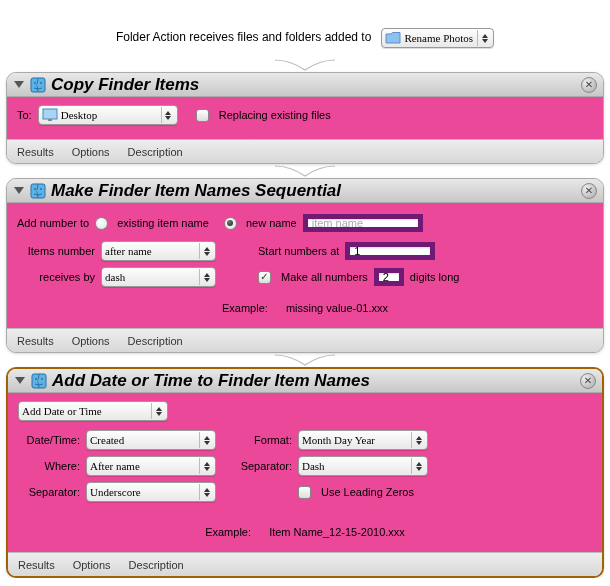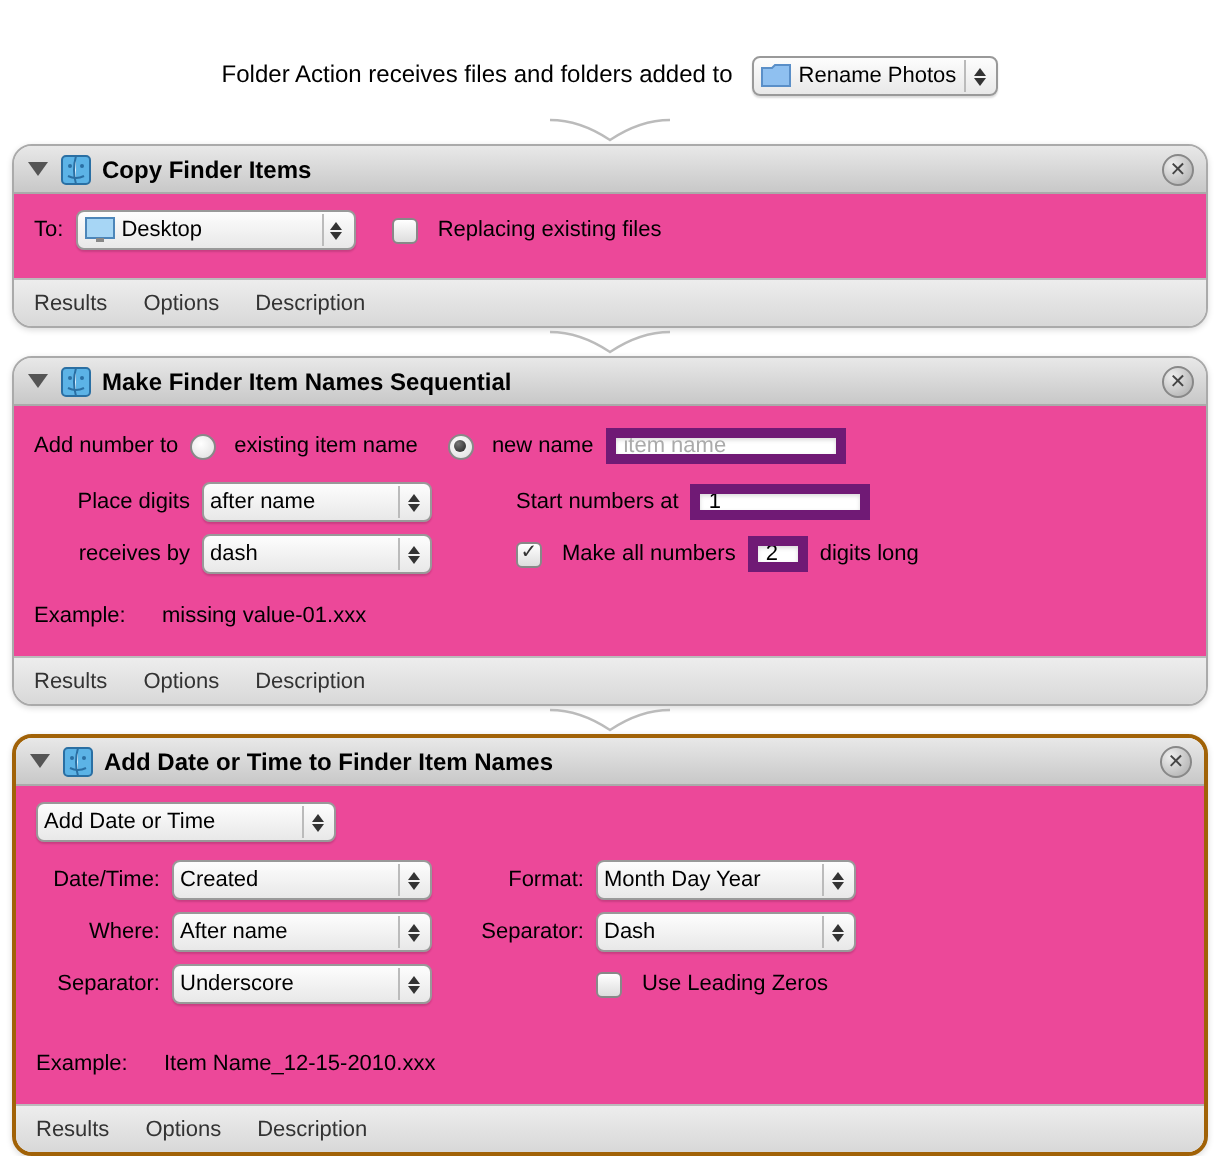--- a/index.html
+++ b/index.html
@@ -3,21 +3,21 @@
 <meta charset="utf-8">
 <style>
 * { box-sizing: border-box; margin: 0; padding: 0; }
 body { font-family: "Lucida Grande", "Helvetica Neue", Arial, sans-serif; font-size: 11px; color: #000; background: #fff; padding: 0; width: 610px; }
 .header-line { text-align: center; padding: 28px 0 10px; font-size: 12px; }
 .mac-popup {
   display: inline-flex; align-items: center; height: 20px;
   background: linear-gradient(#fdfdfd,#e8e8e8);
   border: 1px solid #999; border-radius: 4px;
   padding: 0 2px 0 3px; box-shadow: 0 1px 1px rgba(0,0,0,.15);
-  font-size: 11px; vertical-align: middle;
+  font-size: 11px; vertical-align: middle; font-family: Liberation Serif, serif;
 }
 .mac-popup .popup-icon { width: 16px; height: 14px; margin-right: 3px; display:flex;align-items:center;justify-content:center;}
 .mac-popup .popup-label { padding-right: 4px; }
 .mac-popup .popup-arrows { width: 14px; height: 16px; border-left: 1px solid #bbb; display:flex;flex-direction:column;align-items:center;justify-content:center; gap:1px;}
 .arrow-up { width:0;height:0;border-left:3px solid transparent;border-right:3px solid transparent;border-bottom:4px solid #333;}
 .arrow-down { width:0;height:0;border-left:3px solid transparent;border-right:3px solid transparent;border-top:4px solid #333;}
 
 .connector { display:flex; justify-content:center; height: 14px; position:relative; }
 .connector svg { display:block; }
 
@@ -32,39 +32,39 @@
 .action.selected { border: 2px solid #a16207; }
 .action-header {
   height: 24px; display:flex; align-items:center;
   background: linear-gradient(#e8e8e8,#c8c8c8);
   border-bottom: 1px solid #aaa;
   padding: 0 6px; gap: 5px;
 }
 .disclosure { width: 12px;height:12px; display:flex;align-items:center;justify-content:center;}
 .tri-down { width:0;height:0;border-left:5px solid transparent;border-right:5px solid transparent;border-top:7px solid #555;}
 .finder-icon { width:16px;height:16px; display:inline-flex;align-items:center;justify-content:center;}
-.action-title { font-weight: bold; font-size: 12px; flex:1;}
+.action-title { font-weight: bold; font-size: 17px; flex:1;font-style:italic;}
 .close-btn { width:16px;height:16px;border-radius:50%;background:radial-gradient(circle at 30% 30%,#eee,#aaa);border:1px solid #888;display:flex;align-items:center;justify-content:center;font-size:10px;color:#444;}
 
 .action-body { padding: 8px 10px; background:#ec4899; font-size:11px; }
 .action-footer { height: 24px; border-top:1px solid #bbb; background:linear-gradient(#ededed,#d8d8d8); display:flex; align-items:center; padding:0 10px; gap:18px; font-size:11px;}
 .action-footer span { color:#333; }
 
 .row { display:flex; align-items:center; gap:6px; margin-bottom:6px;}
 .row-label { white-space:nowrap; }
 .row-label.ra { text-align:right; display:inline-block;}
 
 input[type="text"].field { height:18px; border:5px solid #701a75; background:#fff; padding:0 4px; font-size:11px; box-shadow: inset 0 1px 2px rgba(0,0,0,.15);}
 input[type="text"].field::placeholder { color:#aaa;}
 .checkbox { width:13px;height:13px;border:1px solid #888;border-radius:3px;background:linear-gradient(#fff,#ddd);display:inline-flex;align-items:center;justify-content:center;margin-right:4px;vertical-align:middle;}
 .checkbox.checked::after { content:"✓"; font-size:10px; color:#333; line-height:1;}
 .radio { width:13px;height:13px;border:1px solid #888;border-radius:50%;background:radial-gradient(circle at 40% 35%,#fff,#ddd);display:inline-flex;align-items:center;justify-content:center;margin-right:3px;vertical-align:middle;}
 .radio.checked::after { content:""; width:6px;height:6px;border-radius:50%;background:radial-gradient(circle at 35% 30%,#777,#222);}
 
-.ex-label { margin-top:15px; }
+.ex-label { margin-top:15px;justify-content:center; }
 .folder-svg { width:16px;height:14px;}
 .finder-svg { width:16px;height:16px;}
 .gap { height: 3px;}
 </style>
 </head>
 <body>
 
 <div class="header-line">
   <span>Folder Action receives files and folders added to</span>
   &nbsp;
@@ -162,21 +162,21 @@
       <span>Add number to</span>
       <span class="radio"></span>
       <span>existing item name</span>
       &nbsp;
       <span class="radio checked"></span>
       <span>new name</span>
       <input type="text" class="field" style="width: 120px;" placeholder="item name">
     </div>
     <div class="gap"></div>
     <div class="row">
-      <span class="row-label ra" style="width:78px;">Place digits</span>
+      <span class="row-label ra" style="width:78px;">Items number</span>
       <span class="mac-popup" style="min-width:115px;">
         <span class="popup-label" style="flex:1">after name</span>
         <span class="popup-arrows">
             <span class="arrow-up"></span>
             <span class="arrow-down"></span>
           </span>
       </span>
       <span style="width:30px;"></span>
       <span>Start numbers at</span>
       <input type="text" class="field" style="width: 90px;" value="1">

